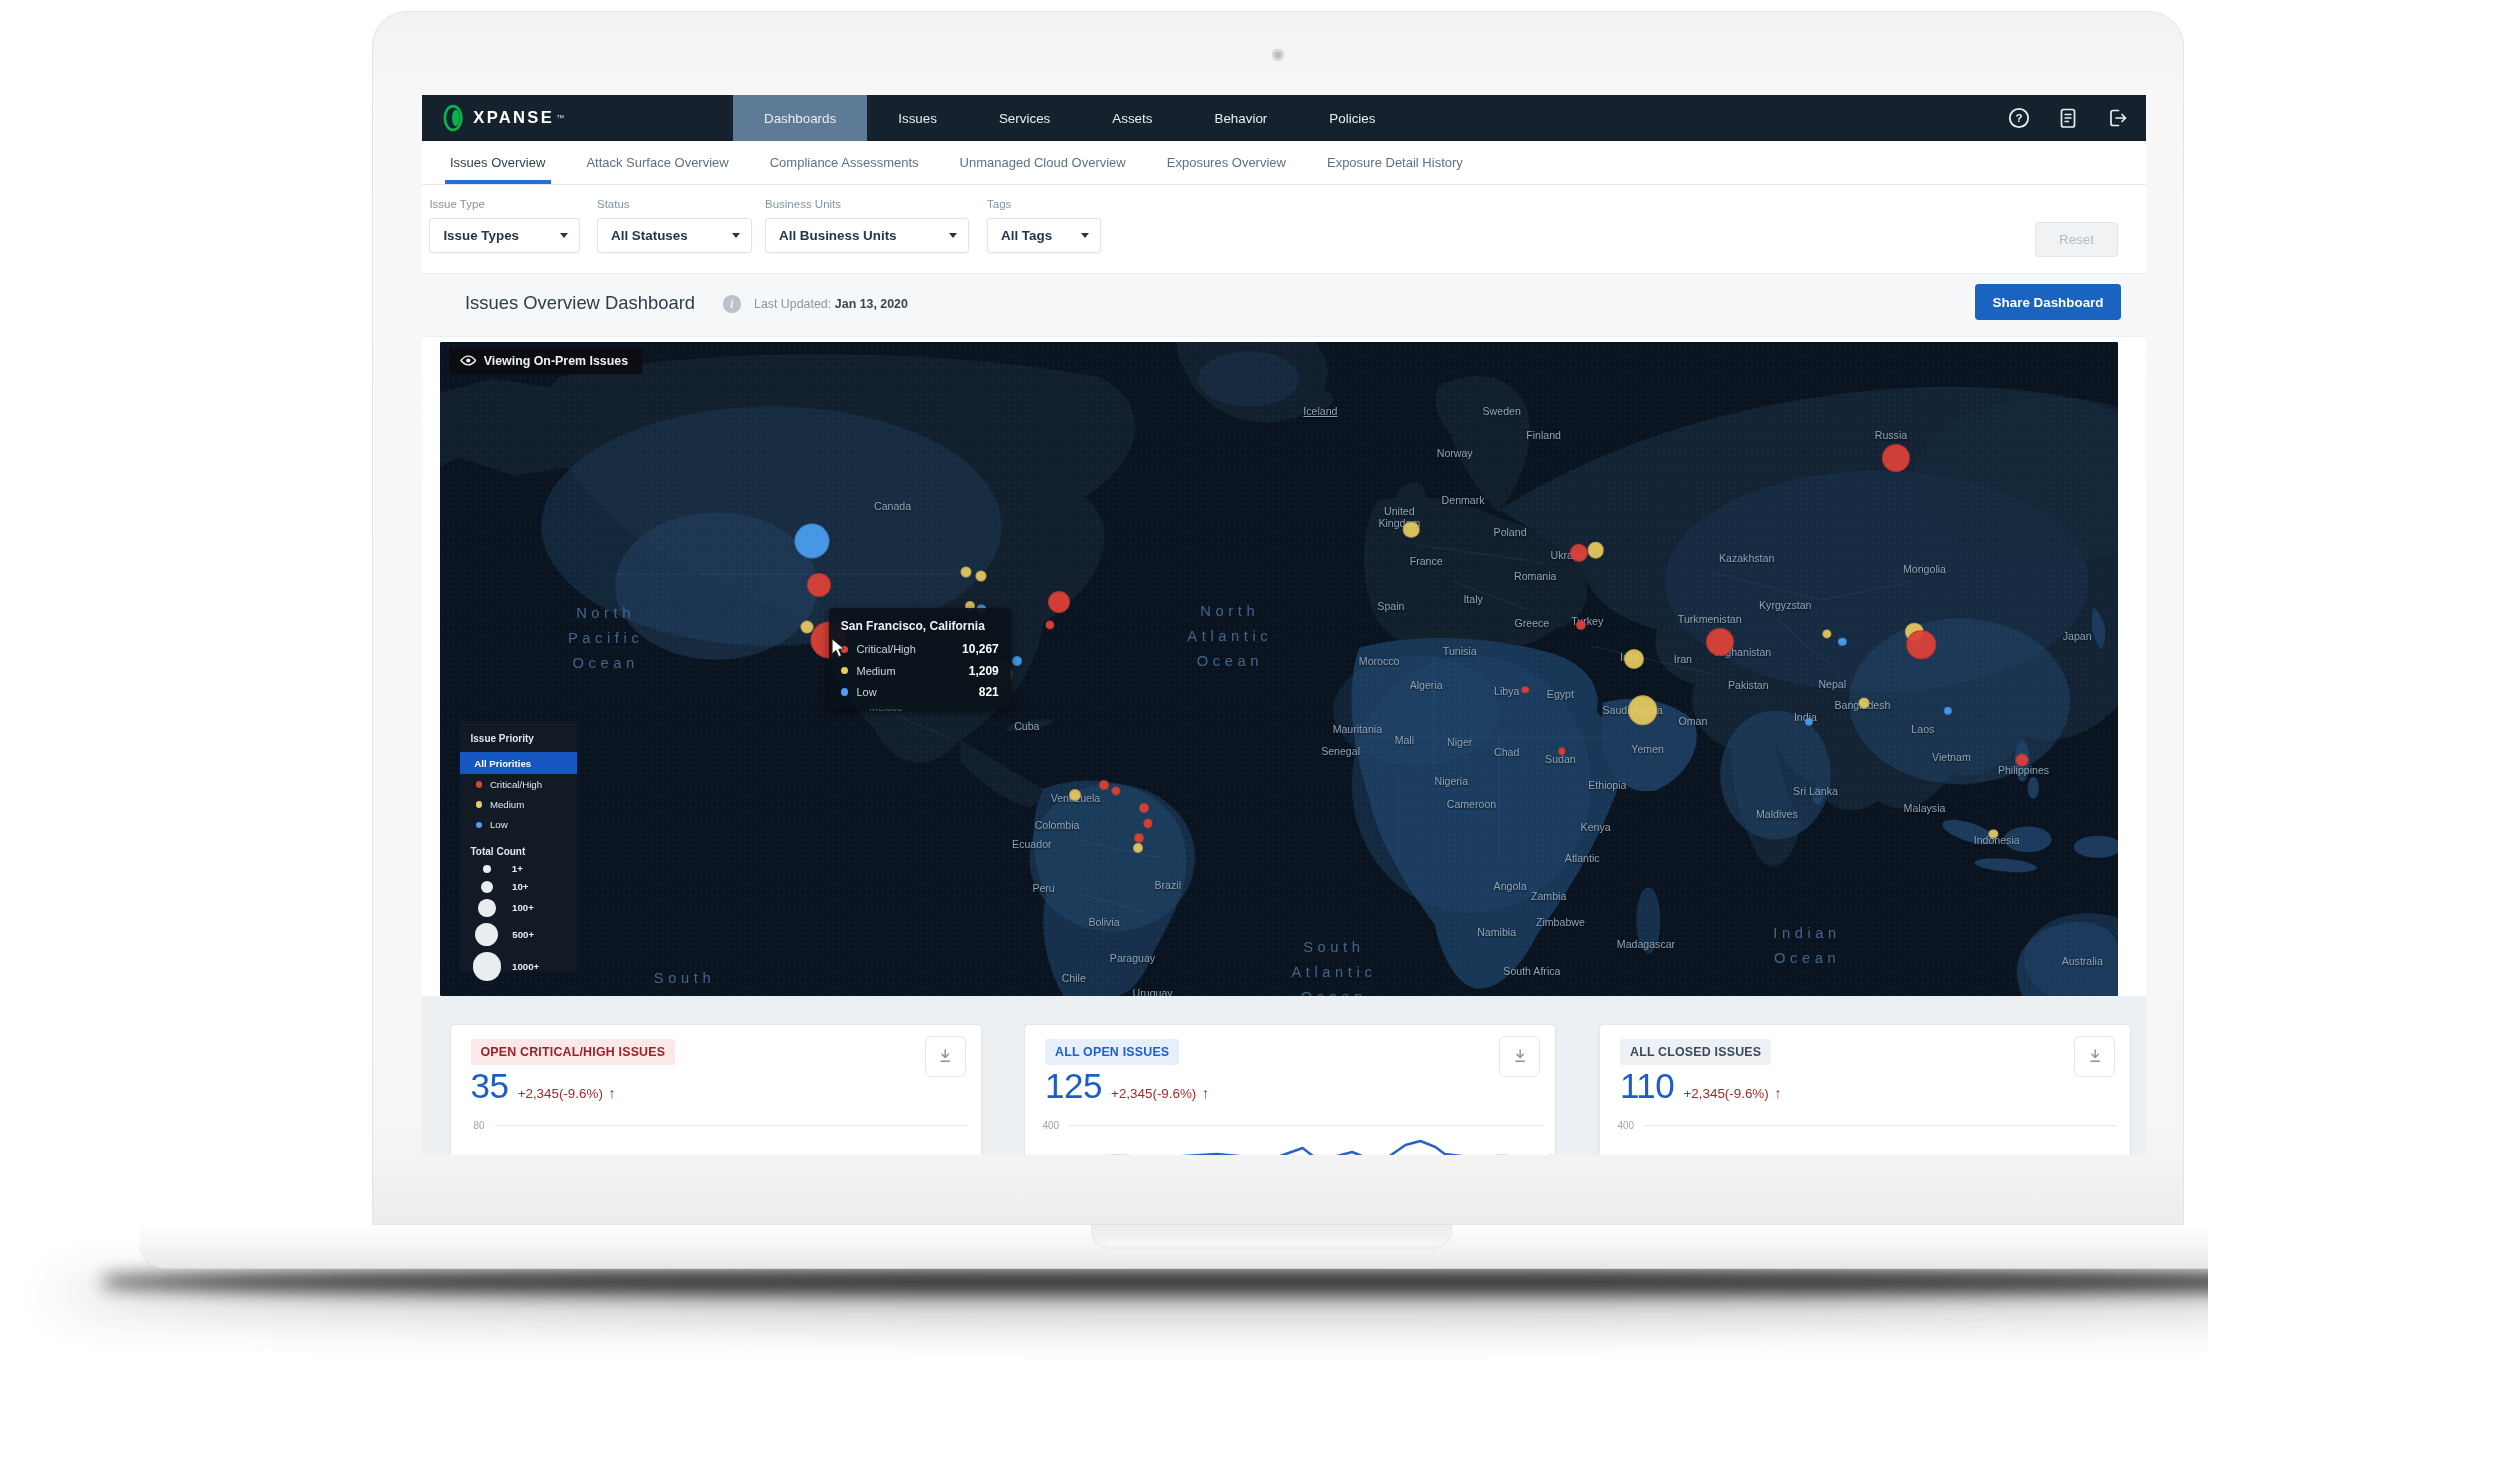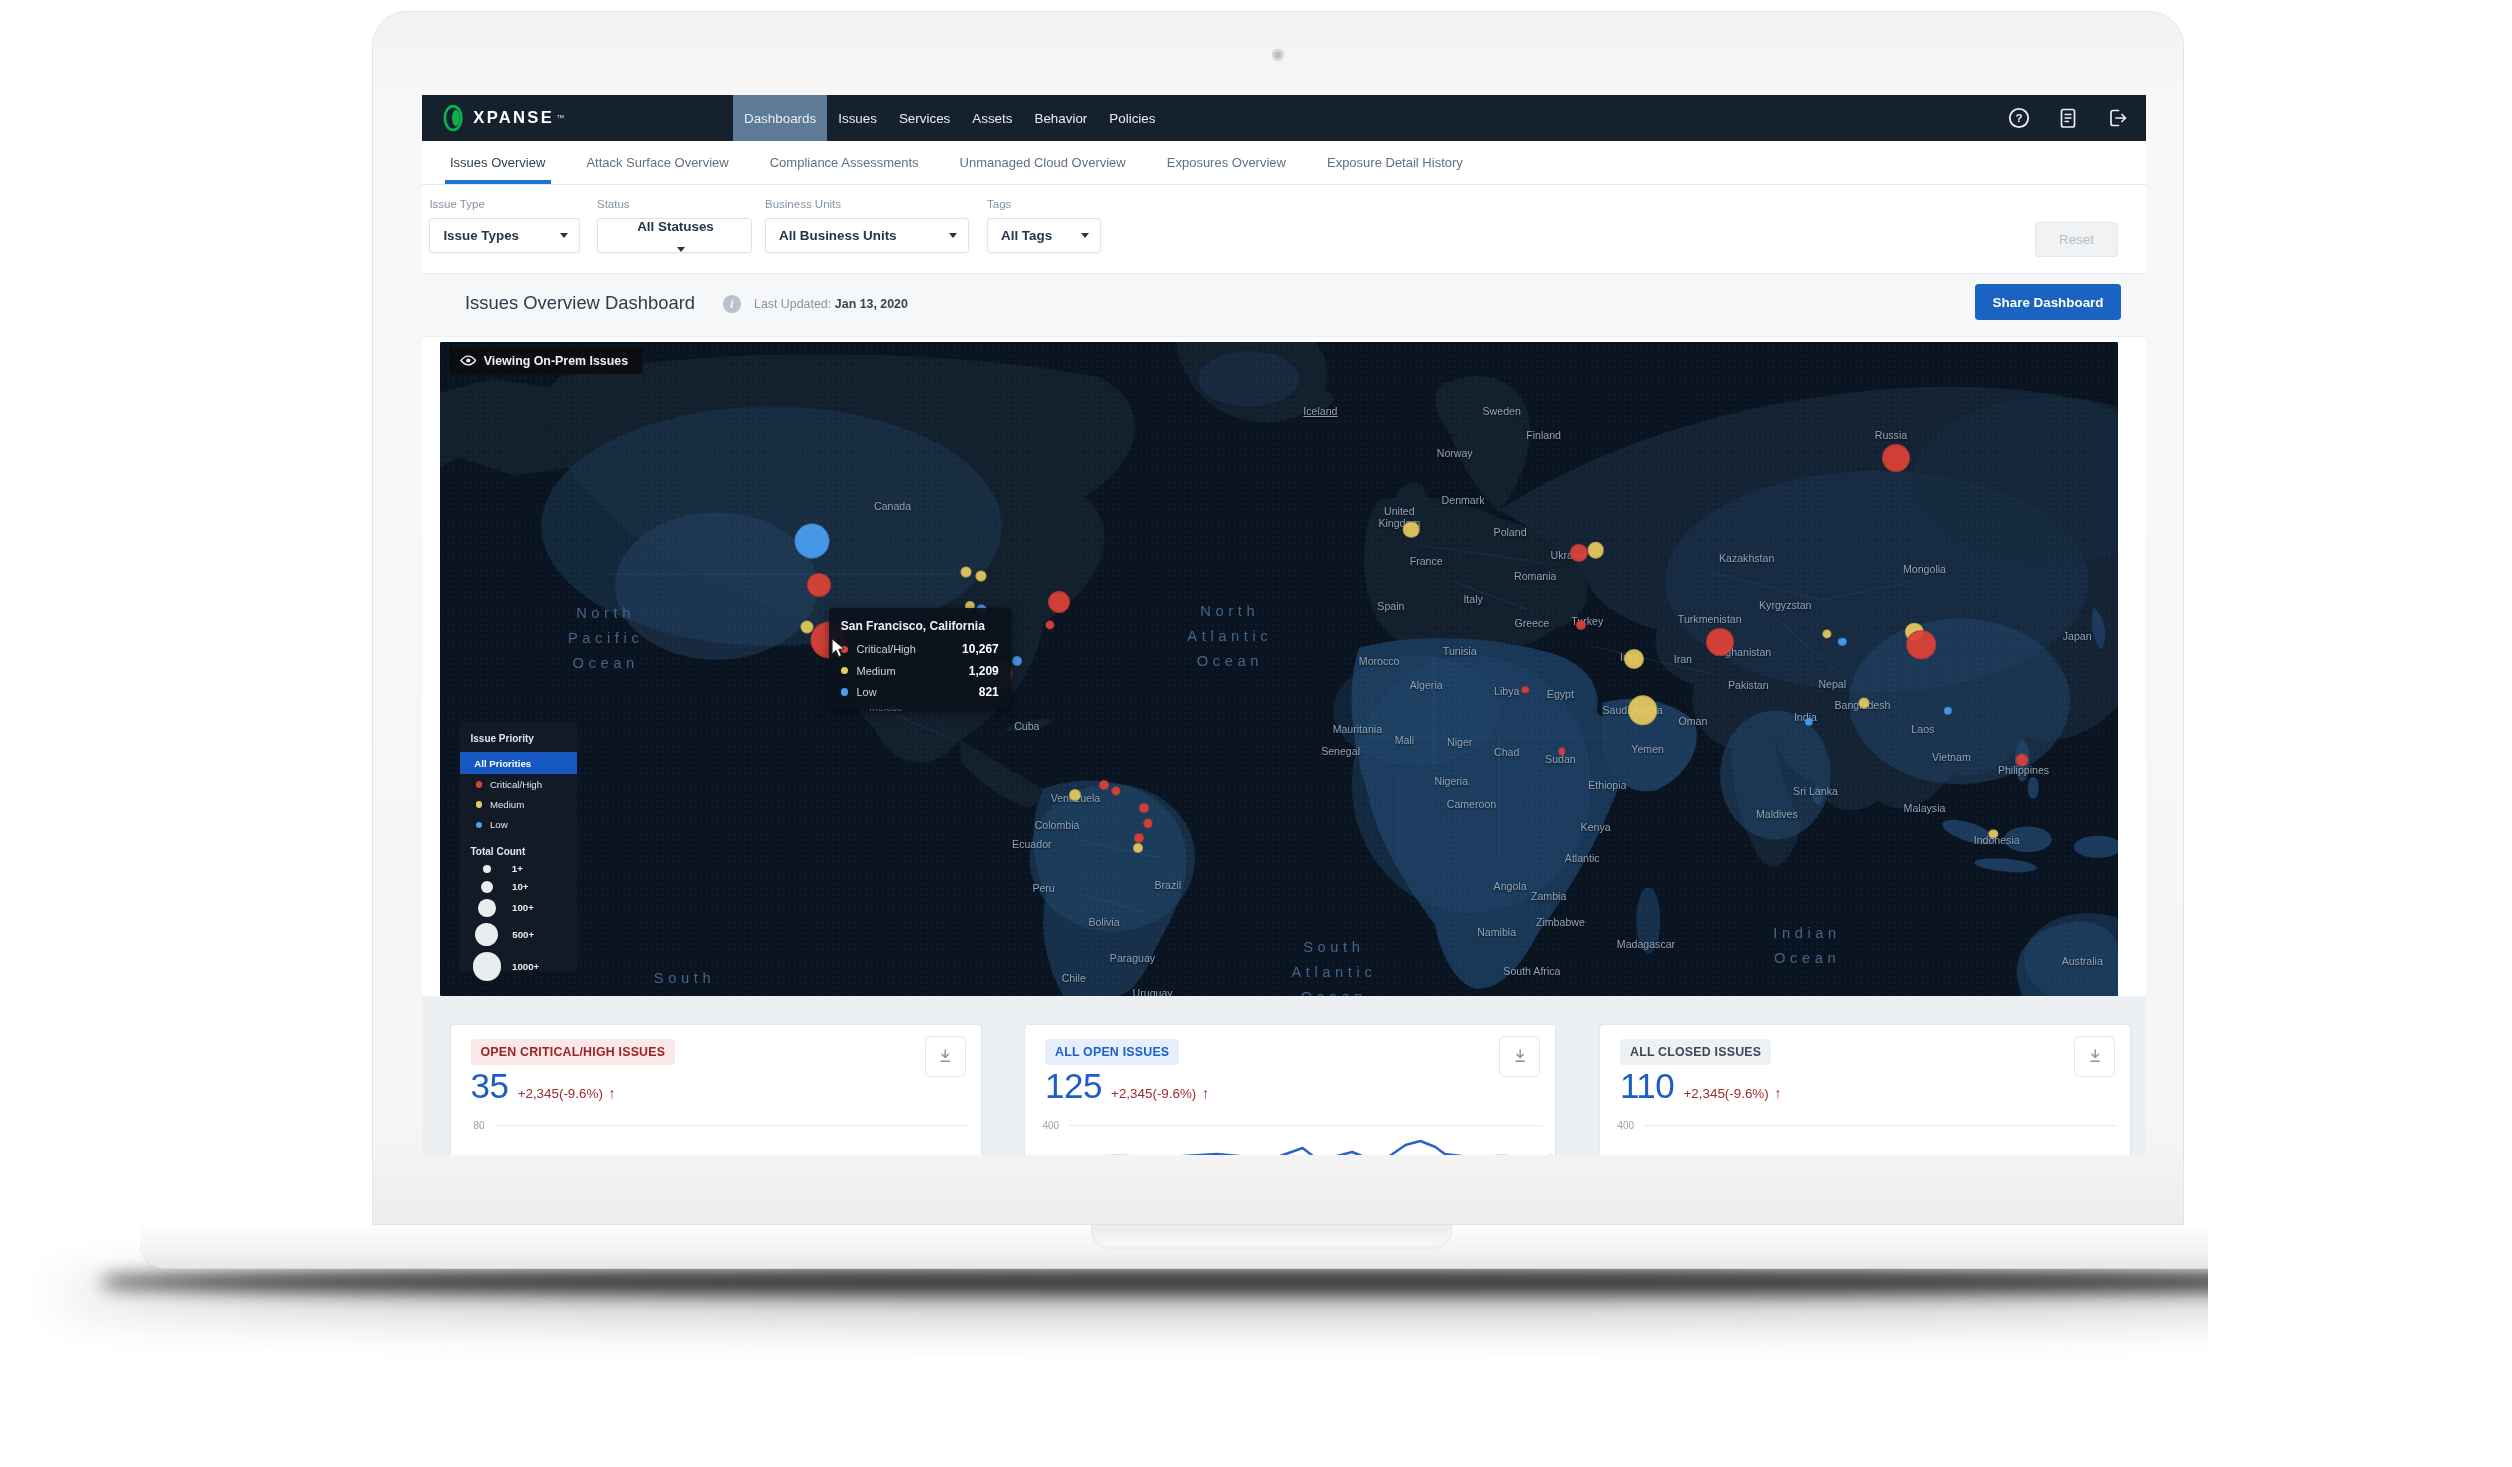--- a/index.html
+++ b/index.html
@@ -28,21 +28,21 @@
   .screen { position:absolute; left:422px; top:95px; width:1724px; height:1060px;
     background:#ffffff; overflow:hidden; z-index:5; }
 
   
   .topnav { position:absolute; left:0; top:0; width:100%; height:46px; background:#15222d;
     display:flex; align-items:stretch; }
   .logo-wrap { display:flex; align-items:center; padding-left:21px; width:311px; }
   .logo-text { color:#ffffff; font-size:16.6px; font-weight:bold; letter-spacing:2.3px; margin-left:8.3px; }
   .logo-mark { color:#cfd6dc; font-size:8.3px; vertical-align:super; margin-left:1.8px; }
   .nav-items { display:flex; align-items:stretch; }
-  .nav-item { display:flex; align-items:center; padding:0 11px; color:#e9eef3; font-size:13.4px; cursor:pointer; }
+  .nav-item { display:flex; align-items:center; padding:0 31px; color:#e9eef3; font-size:13.4px; cursor:pointer; }
   .nav-item.active { background:#5d7a96; }
   .nav-right { position:absolute; right:16.6px; top:0; height:46px; display:flex; align-items:center; gap:25px; }
   .nav-icon { width:24px; height:24px; display:flex; align-items:center; justify-content:center; cursor:pointer; }
 
   
   .tabbar { position:absolute; left:0; top:46px; width:100%; height:44px; background:#ffffff;
     border-bottom:0.9px solid #e5e8ea; display:flex; align-items:stretch; padding-left:28px; }
   .tab { position:relative; display:flex; align-items:center; margin-right:41px; font-size:13px;
     color:#5f7181; cursor:pointer; white-space:nowrap; }
   .tab.active { color:#32414e; }
@@ -203,21 +203,21 @@
       <div id="filter-list">
           <div class="filter-field" style="left: 7.4px;">
             <div class="filter-label">Issue Type</div>
             <div class="filter-box" style="width: 151px;">
               <span>Issue Types</span>
               <span class="caret"></span>
             </div>
           </div>
           <div class="filter-field" style="left: 175px;">
             <div class="filter-label">Status</div>
-            <div class="filter-box" style="width: 155px; flex-direction: column;">
+            <div class="filter-box" style="width: 155px;">
               <span>All Statuses</span>
               <span class="caret"></span>
             </div>
           </div>
           <div class="filter-field" style="left: 343px;">
             <div class="filter-label">Business Units</div>
             <div class="filter-box" style="width: 204px;">
               <span>All Business Units</span>
               <span class="caret"></span>
             </div>

